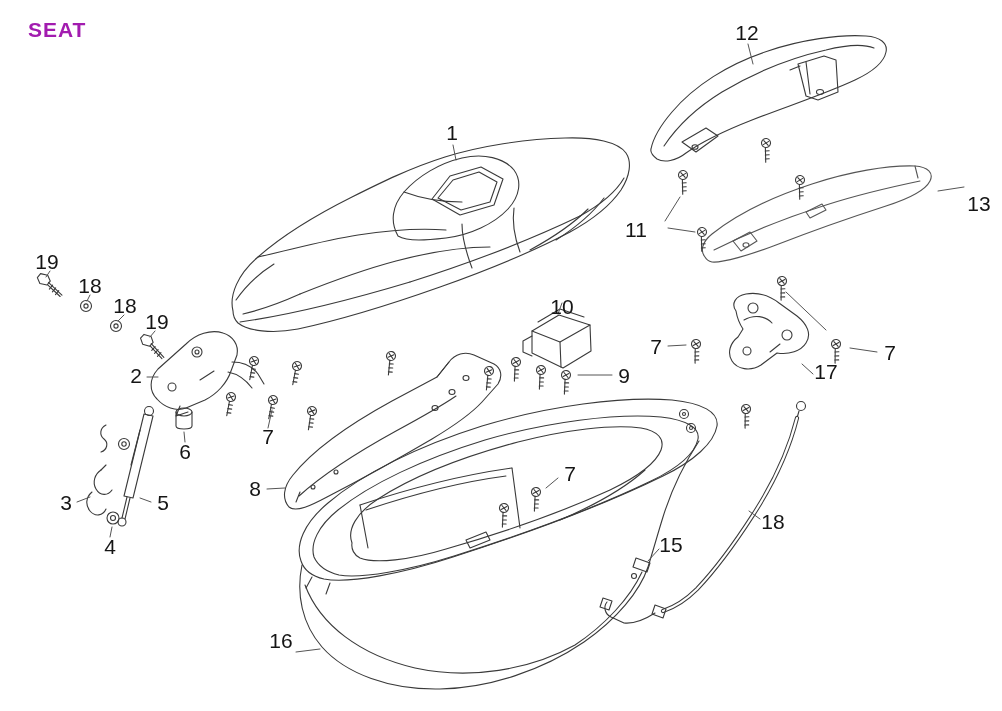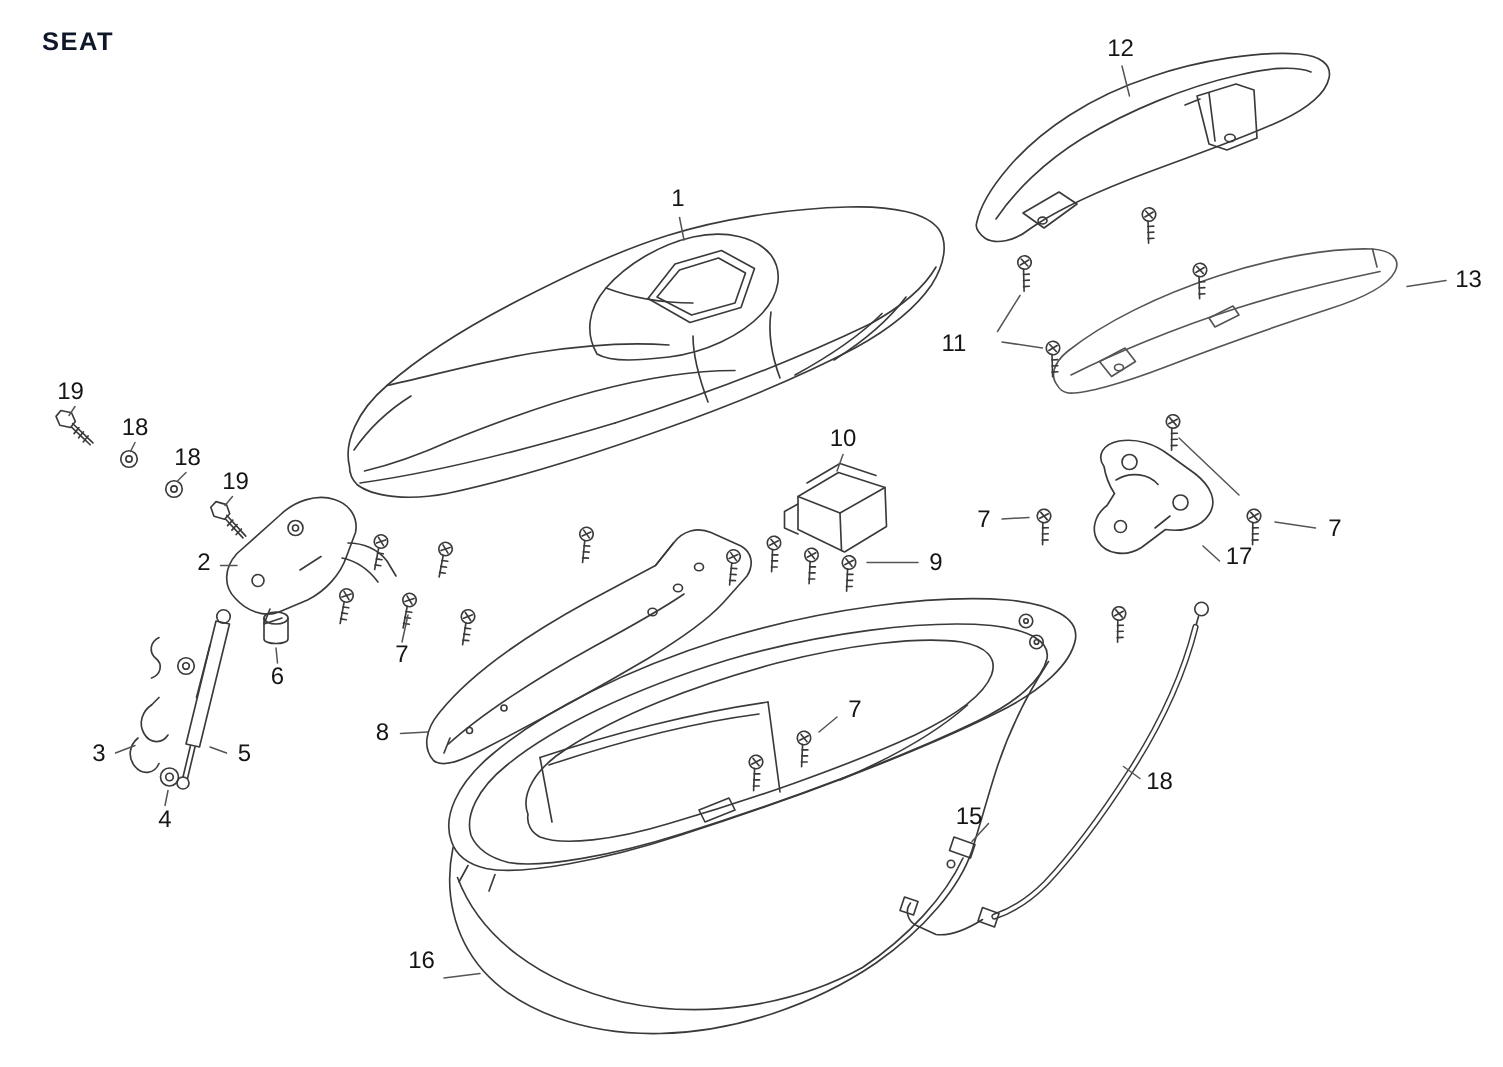--- a/index.html
+++ b/index.html
@@ -5,28 +5,28 @@
   html,body{margin:0;padding:0;background:#fff;}
   .stage{
     position:relative;
     width:1002px;height:711px;
     background:#ffffff;
     font-family:"Liberation Sans","DejaVu Sans",sans-serif;
     overflow:hidden;
   }
   .page-title{
     position:absolute;left:28px;top:18px;
-    font-size:17px;font-weight:bold;color:#0f172a;
+    font-size:21px;font-weight:bold;color:#a21caf;
     letter-spacing:1px;margin:0;
   }
   .diagram-svg{position:absolute;left:0;top:0;}
   .part-label{
     position:absolute;
     transform:translate(-50%,-50%);
-    font-size:16px;color:#151515;
+    font-size:21px;color:#151515;
     white-space:nowrap;
     user-select:none;
   }
 </style>
 </head>
 <body>
 
 <div class="stage">
 
   <h1 class="page-title">SEAT</h1>
@@ -246,37 +246,37 @@
       <line x1="760" y1="519" x2="749" y2="511"></line>
       <line x1="659" y1="549" x2="648" y2="561"></line>
       <line x1="296" y1="652" x2="320" y2="649"></line>
       <line x1="786" y1="292" x2="826" y2="330"></line>
     </g>
   </svg>
 
   <div>
     <div class="part-label" style="left:452px;top:133px">1</div>
     <div class="part-label" style="left:747px;top:33px">12</div>
-    <div class="part-label" style="left:979px;top:187px">13</div>
+    <div class="part-label" style="left:979px;top:204px">13</div>
     <div class="part-label" style="left:636px;top:230px">11</div>
     <div class="part-label" style="left:47px;top:262px">19</div>
     <div class="part-label" style="left:90px;top:286px">18</div>
     <div class="part-label" style="left:125px;top:306px">18</div>
     <div class="part-label" style="left:157px;top:322px">19</div>
     <div class="part-label" style="left:136px;top:376px">2</div>
-    <div class="part-label" style="left:562px;top:293px">10</div>
+    <div class="part-label" style="left:562px;top:307px">10</div>
     <div class="part-label" style="left:624px;top:376px">9</div>
     <div class="part-label" style="left:656px;top:347px">7</div>
     <div class="part-label" style="left:890px;top:353px">7</div>
     <div class="part-label" style="left:826px;top:372px">17</div>
     <div class="part-label" style="left:185px;top:452px">6</div>
     <div class="part-label" style="left:268px;top:437px">7</div>
     <div class="part-label" style="left:66px;top:503px">3</div>
     <div class="part-label" style="left:163px;top:503px">5</div>
     <div class="part-label" style="left:110px;top:547px">4</div>
     <div class="part-label" style="left:255px;top:489px">8</div>
     <div class="part-label" style="left:570px;top:474px">7</div>
     <div class="part-label" style="left:773px;top:522px">18</div>
-    <div class="part-label" style="left:646px;top:545px">15</div>
+    <div class="part-label" style="left:671px;top:545px">15</div>
     <div class="part-label" style="left:281px;top:641px">16</div>
   </div>
 
 </div>
 
 </body></html>

